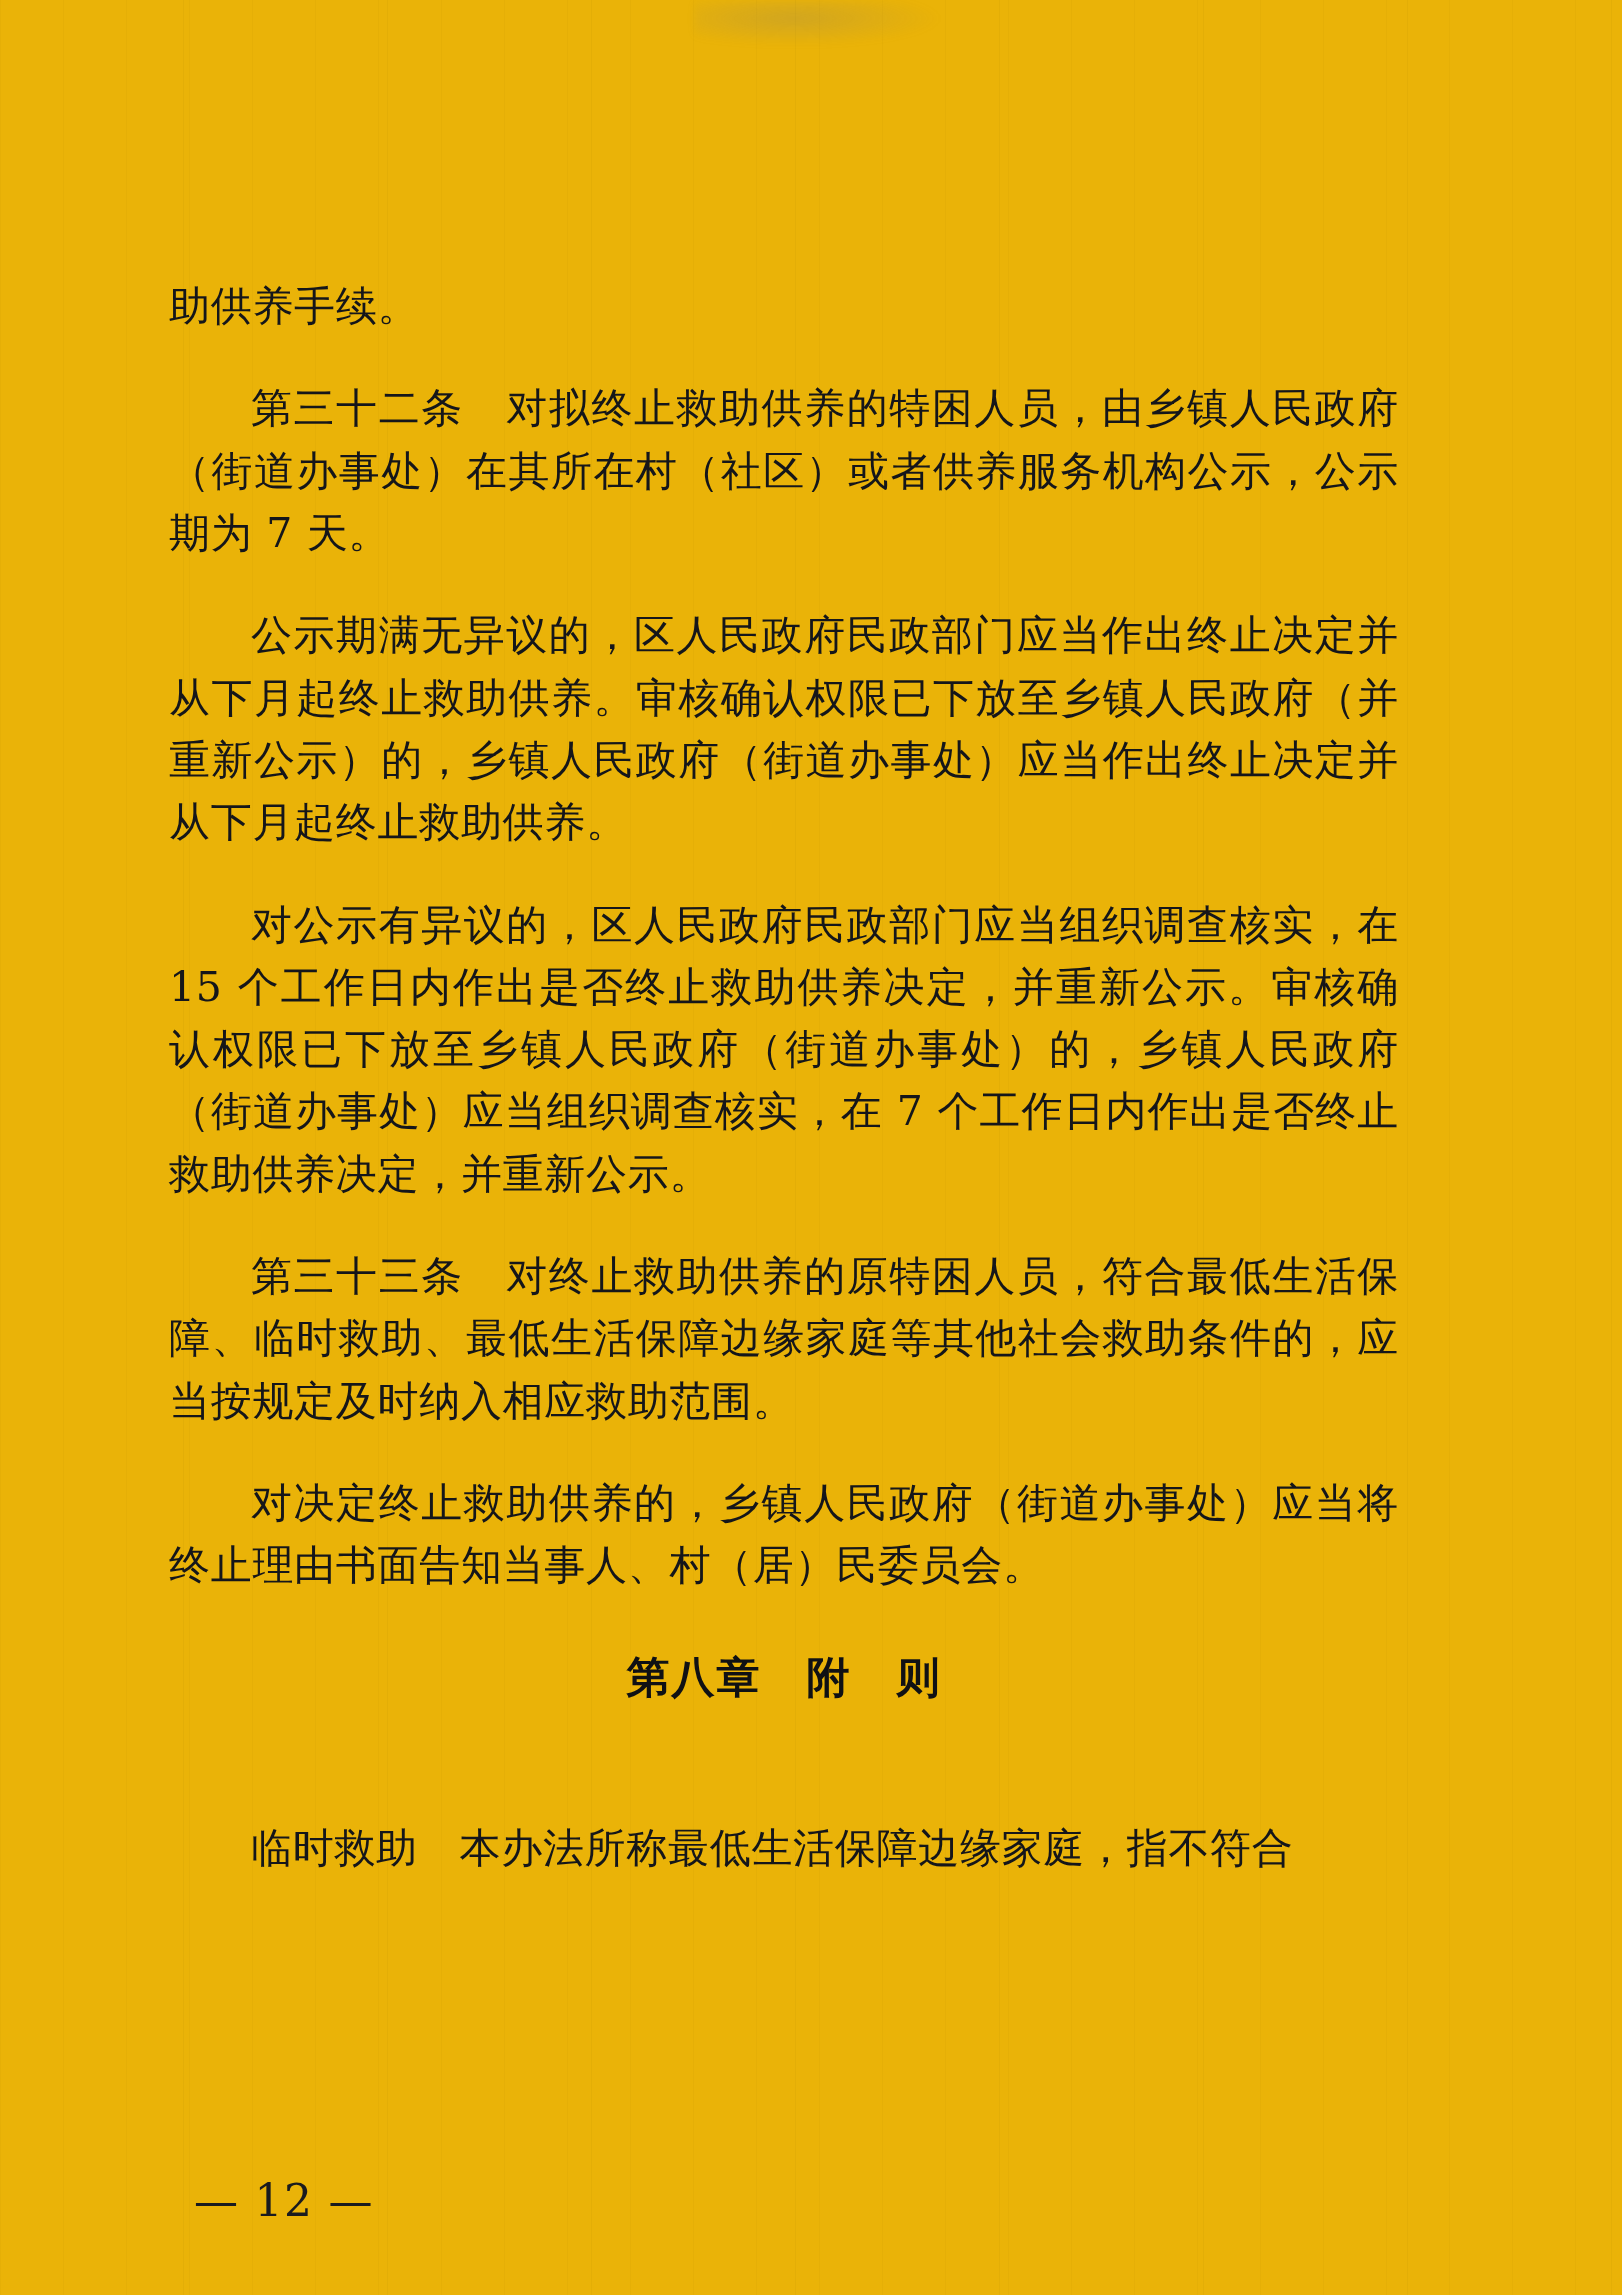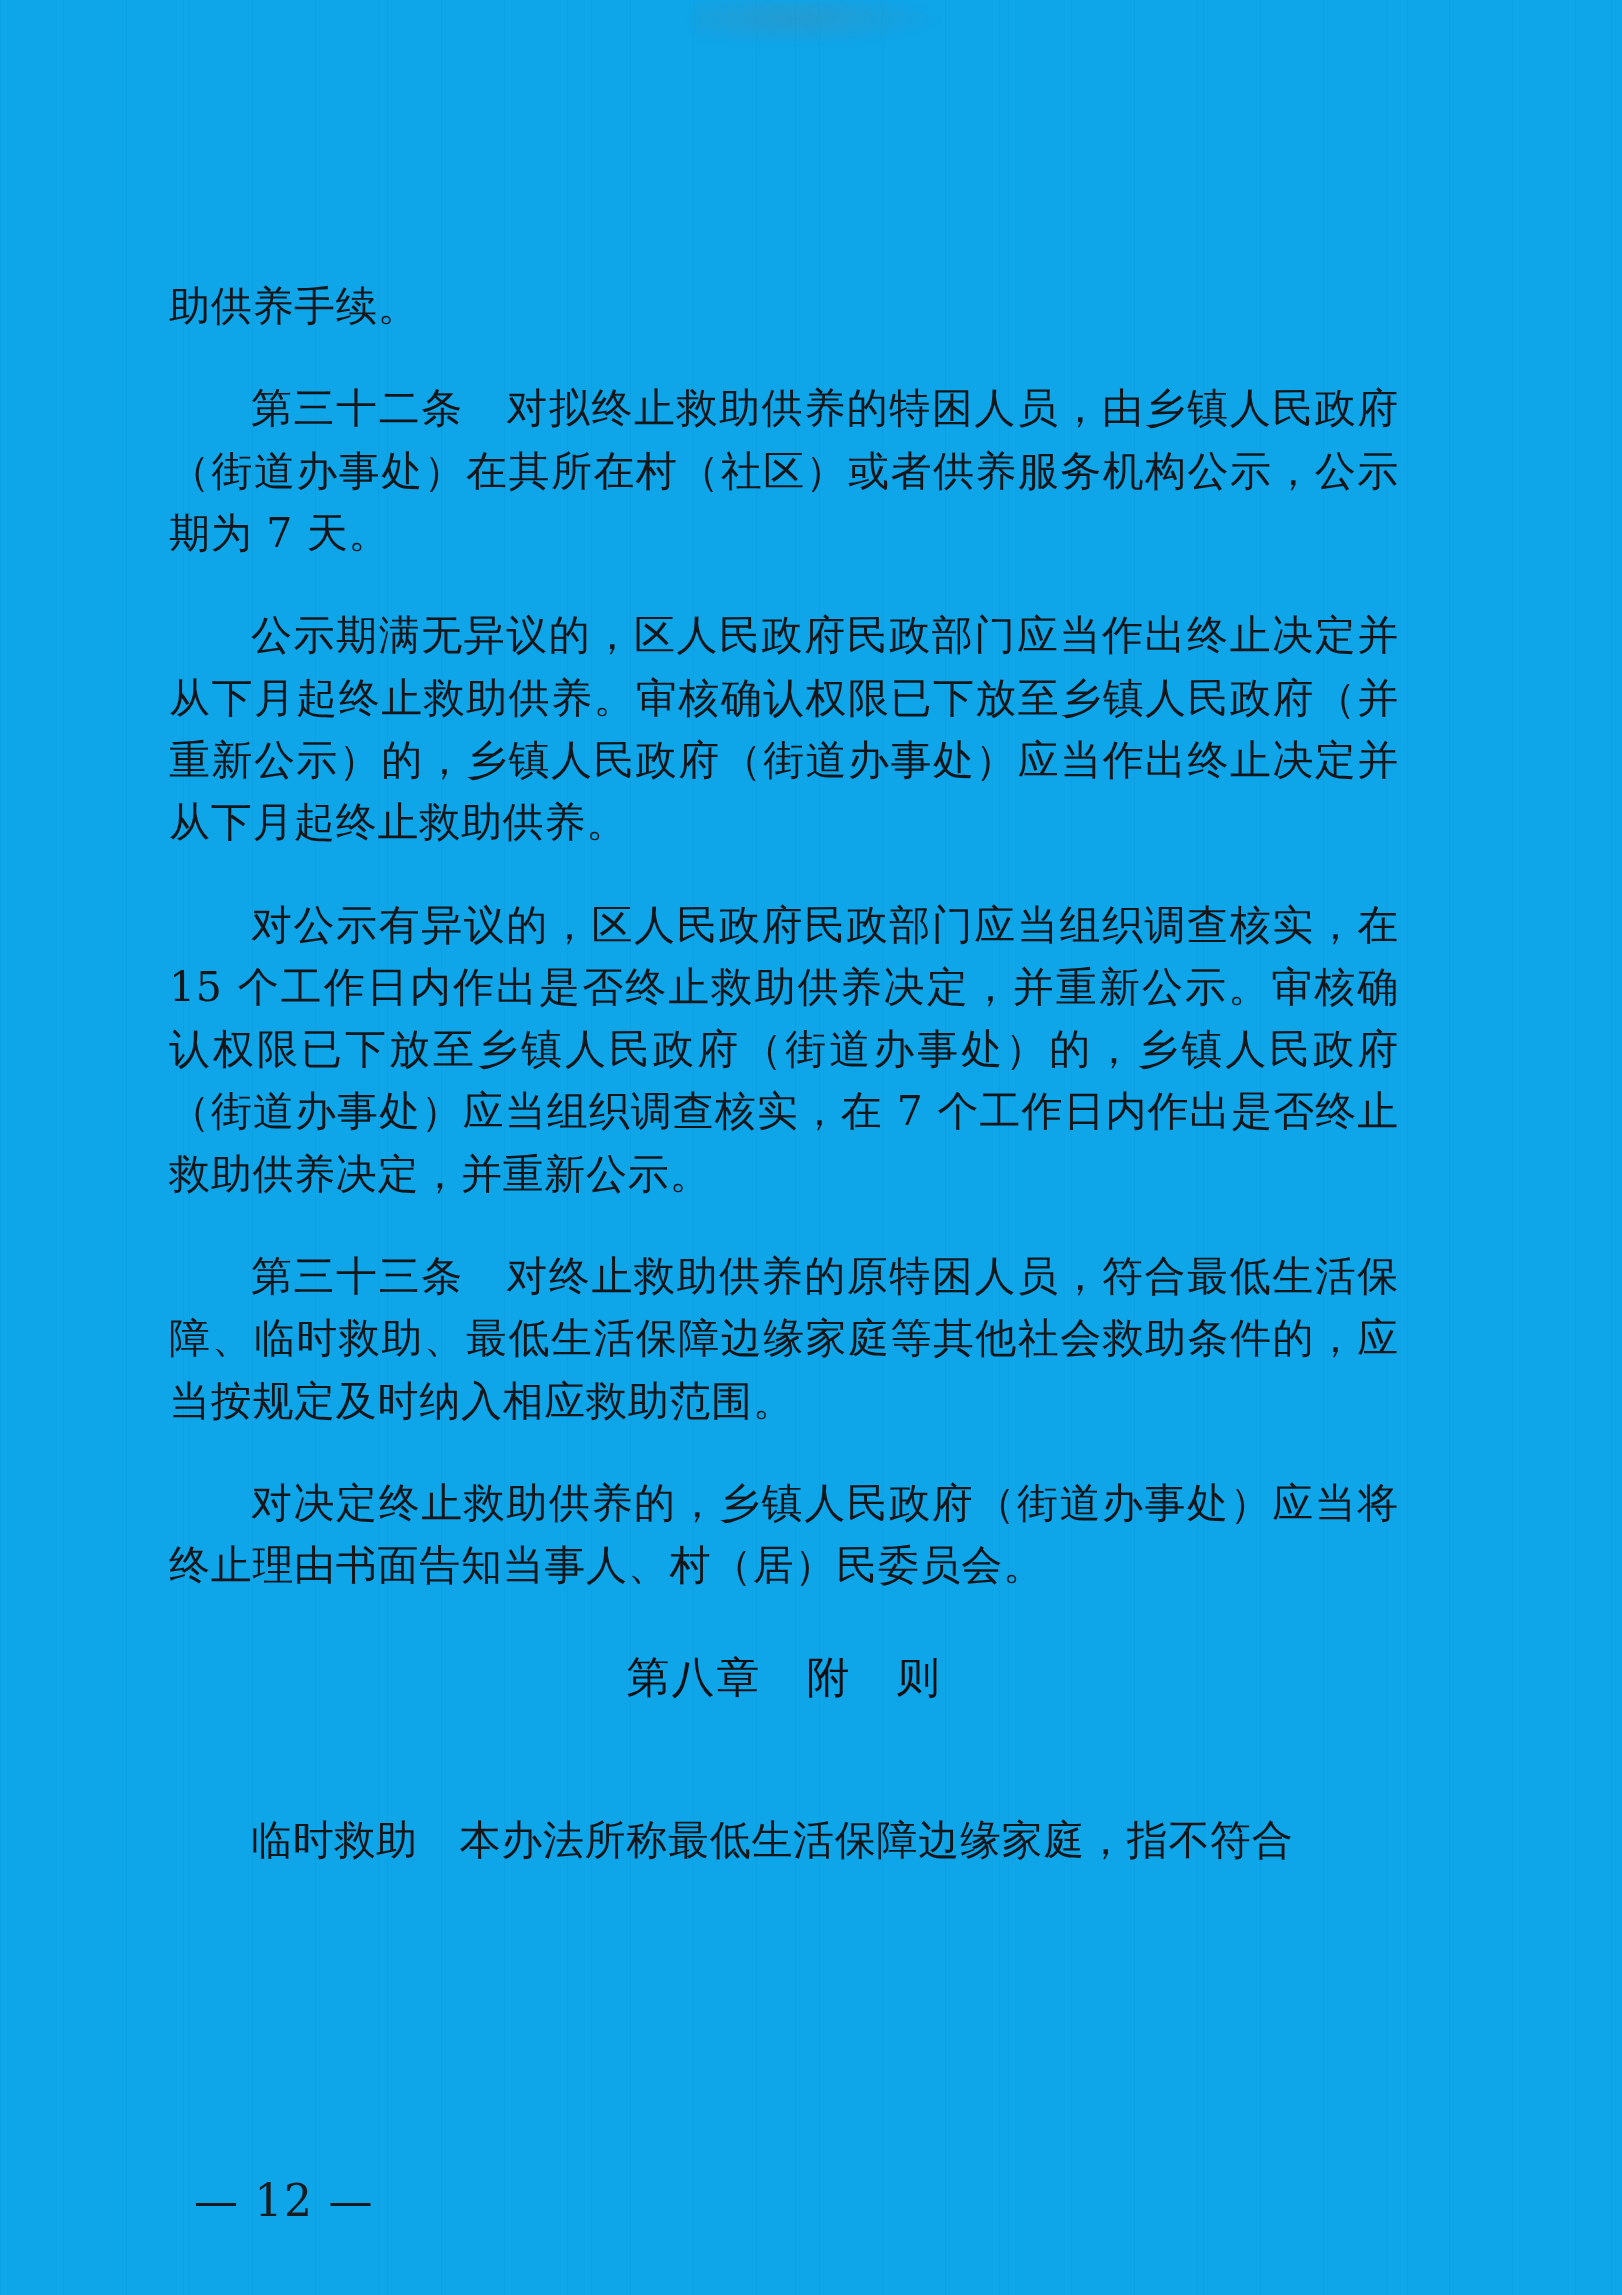--- a/index.html
+++ b/index.html
@@ -11,21 +11,21 @@
     width: 1623px;
     height: 2295px;
     position: relative;
     font-family: "DejaVu Serif", "Liberation Serif", serif;
     overflow: hidden;
   }
   
   .page {
     position: absolute;
     inset: 0;
-    background: #0ea5e9;
+    background: #eab308;
   }
   
   .scanlines {
     position: absolute;
     inset: 0;
     pointer-events: none;
     background-image:
       linear-gradient(to right, rgba(0,0,0,0.035) 0.7px, rgba(0,0,0,0) 0.7px),
       linear-gradient(to right, rgba(0,0,0,0.022) 0.7px, rgba(0,0,0,0) 0.7px);
     background-size: 204px 100%, 63px 100%;
@@ -56,25 +56,25 @@
     color: #15161a;
     text-align: justify;
     text-justify: inter-character;
     font-family: "DejaVu Serif", "Liberation Serif", serif;
   }
   p.indent {
     text-indent: 2em;
     margin-top: 40px;
   }
   h2.chapter {
-    margin: 48px 0 0 0;
+    margin: 48px 0 8px 0;
     font-size: 43px;
     line-height: 1.5;
     letter-spacing: 2px;
-    font-weight: normal;
+    font-weight: bold;
     text-align: center;
     color: #101114;
     font-family: "DejaVu Serif", "Liberation Serif", serif;
   }
   .gap-after-chapter {
     height: 60px;
   }
   .footer {
     position: absolute;
     left: 194px;

